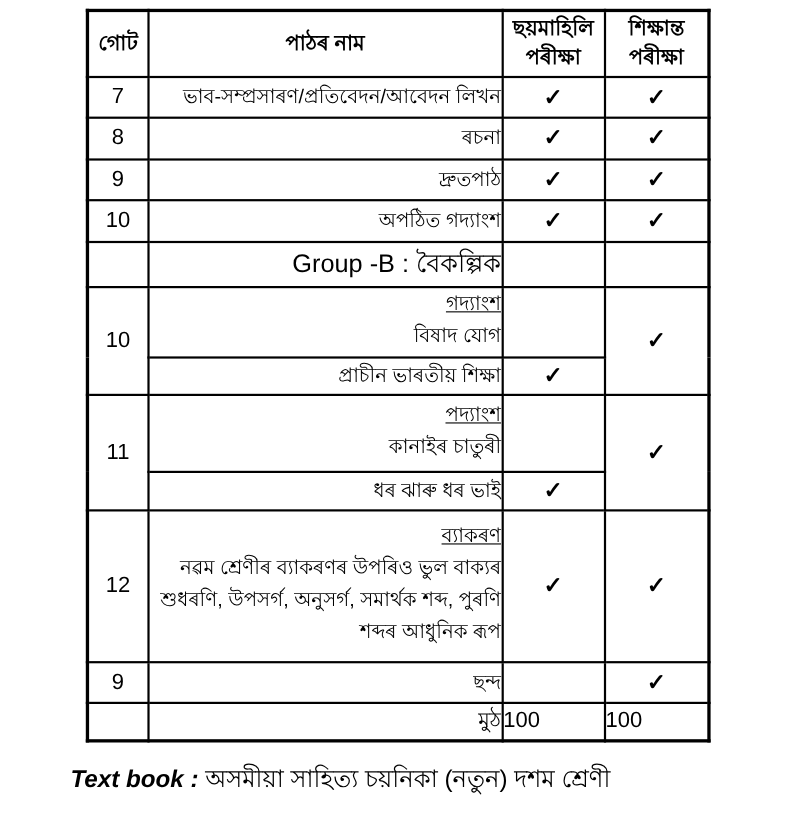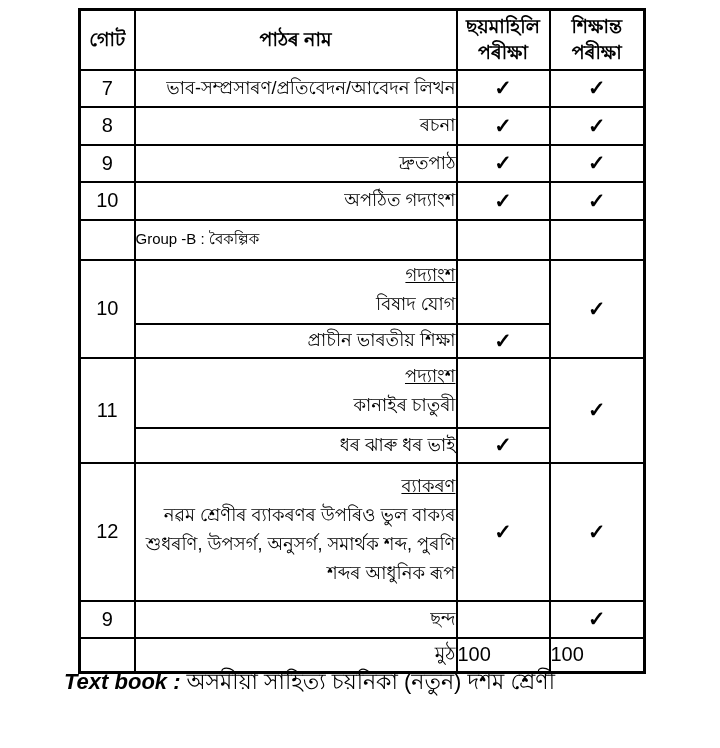--- a/index.html
+++ b/index.html
@@ -59,22 +59,22 @@
     text-align: right;
     padding: 2px 6px 2px 9px;
     line-height: 1.5;
   }
   .title-cell.multi {
     line-height: 1.62;
     padding-top: 0;
     padding-bottom: 4px;
   }
   .center-cell {
-    font-size: 15px;
-    text-align: left;
+    font-size: 23px;
+    text-align: right;
   }
   .check-cell {
     text-align: center;
     font-size: 21px;
     font-weight: bold;
   }
   .num-cell {
     text-align: left;
     font-size: 20px;
   }
@@ -82,21 +82,21 @@
     text-decoration: underline;
   }
   .total-label-cell {
     font-size: 19px;
     text-align: right;
     padding-right: 8px;
   }
   .footer-line {
     position: absolute;
     left: 64px;
-    top: 664px;
+    top: 690px;
     font-size: 22px;
     white-space: nowrap;
   }
   .footer-label {
     font-weight: bold;
     font-style: italic;
     margin-right: 6px;
   }
 </style>
 </head>

